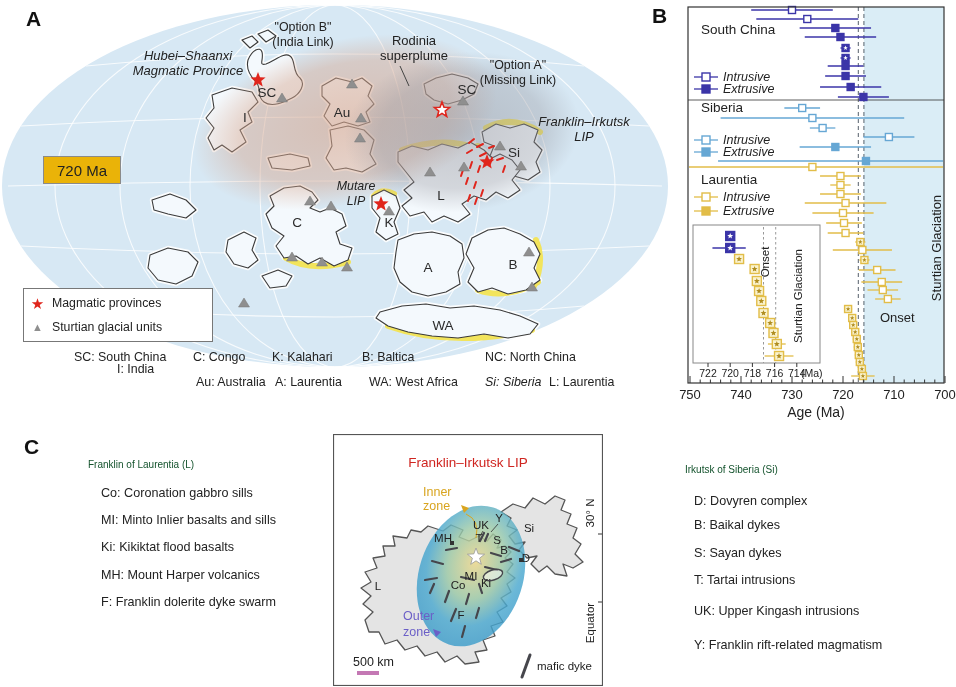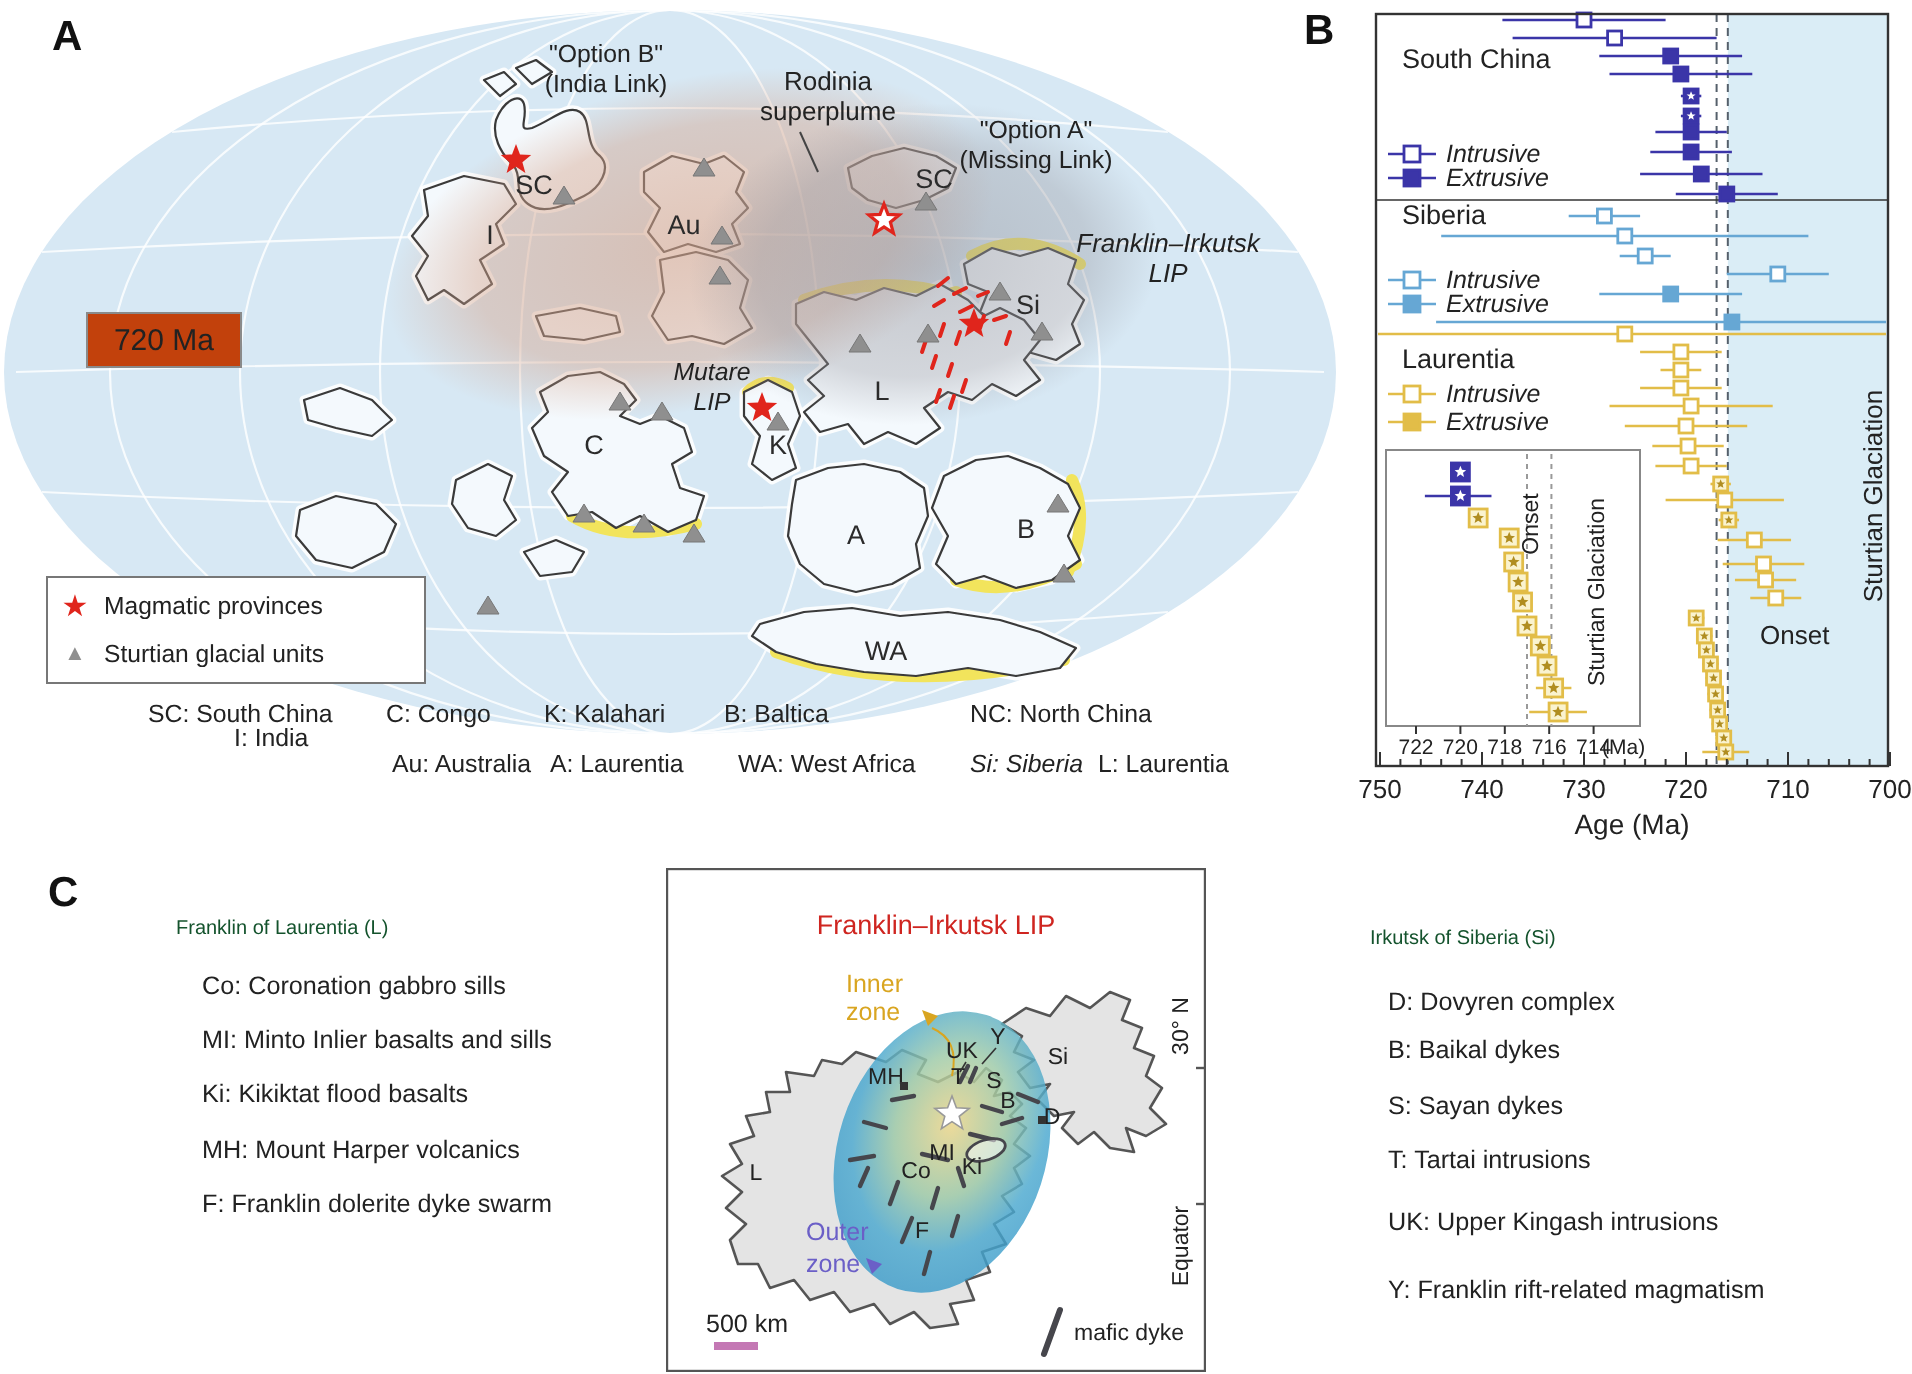--- a/index.html
+++ b/index.html
@@ -3,21 +3,21 @@
 <meta charset="utf-8">
 <style>
   html,body{margin:0;padding:0;background:#fff}
   #app{position:relative;width:956px;height:687px;background:#ffffff;
        font-family:"Liberation Sans",sans-serif;overflow:hidden}
   .plabel{position:absolute;font-weight:bold;font-size:21px;color:#111;line-height:1}
   .ann{position:absolute;font-size:12.4px;color:#222;text-align:center;
        white-space:pre-line;line-height:1.18;transform:translateX(-50%)}
   .italic{font-style:italic}
   .erabox{position:absolute;left:43px;top:156px;width:76px;height:26px;
-          border:1.4px solid #8a8a8a;background:#c2410c;display:flex;
+          border:1.4px solid #8a8a8a;background:#eab308;display:flex;
           align-items:center;justify-content:center;font-size:15px;color:#222}
   .legendbox{position:absolute;left:23px;top:288px;width:176px;height:48px;
              border:1.2px solid #777;background:#fff;padding:2px 6px;
              display:flex;flex-direction:column;justify-content:space-around;
              font-size:12.3px;color:#222}
   .lrow{display:flex;align-items:center;gap:7px;height:15px;white-space:nowrap}
   .mk-star{color:#e0251c;font-size:15px;line-height:1;width:15px;text-align:center}
   .mk-tri{color:#8f8f8f;font-size:11px;line-height:1;width:15px;text-align:center}
   .mk-rect{width:14px;height:8px;background:#f2e45c;border:1px solid #c2b12f;
            display:inline-block;margin-left:1px}
@@ -159,20 +159,22 @@
       <text x="441" y="200" font-size="13.5" fill="#2b2b2b" text-anchor="middle" font-style="normal" font-weight="normal" transform="">L</text>
       <text x="389" y="227" font-size="13.5" fill="#2b2b2b" text-anchor="middle" font-style="normal" font-weight="normal" transform="">K</text>
       <text x="297" y="227" font-size="13.5" fill="#2b2b2b" text-anchor="middle" font-style="normal" font-weight="normal" transform="">C</text>
       <text x="428" y="272" font-size="13.5" fill="#2b2b2b" text-anchor="middle" font-style="normal" font-weight="normal" transform="">A</text>
       <text x="513" y="269" font-size="13.5" fill="#2b2b2b" text-anchor="middle" font-style="normal" font-weight="normal" transform="">B</text>
       <text x="443" y="330" font-size="13.5" fill="#2b2b2b" text-anchor="middle" font-style="normal" font-weight="normal" transform="">WA</text>
     </svg>
 
   <div class="plabel" style="left:26px;top:8px">A</div>
 
+  <div class="ann italic" style="left:188px;top:48px;font-size:13px">Hubei–Shaanxi
+Magmatic Province</div>
   <div class="ann" style="left:303px;top:20px">"Option B"
 (India Link)</div>
   <div class="ann" style="left:414px;top:33px;font-size:13px">Rodinia
 superplume</div>
   <div class="ann" style="left:518px;top:58px">"Option A"
 (Missing Link)</div>
   <div class="ann italic" style="left:584px;top:114px;font-size:13px">Franklin–Irkutsk
 LIP</div>
   <div class="ann italic" style="left:356px;top:179px">Mutare
 LIP</div>

